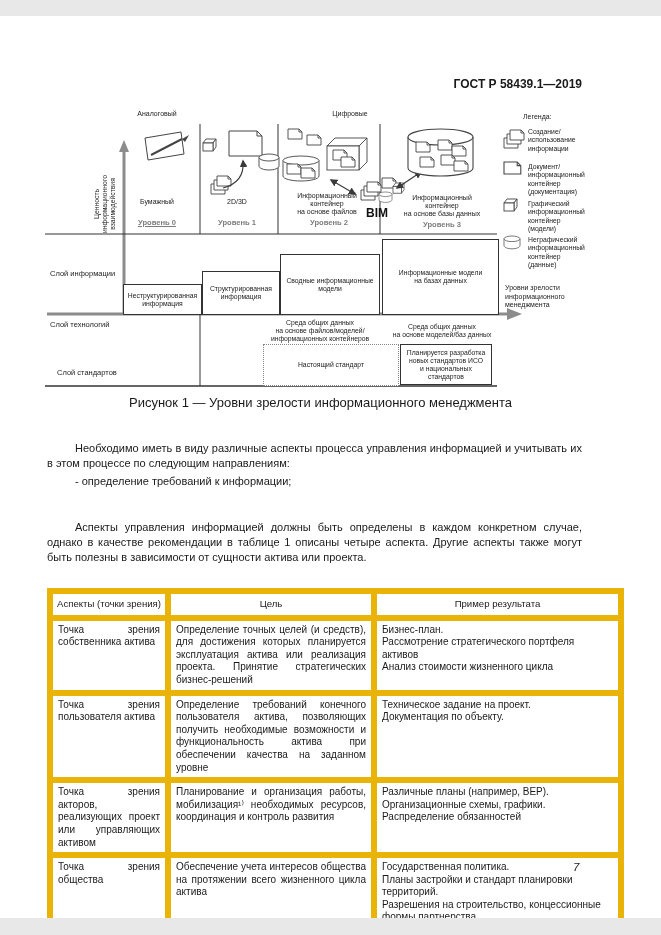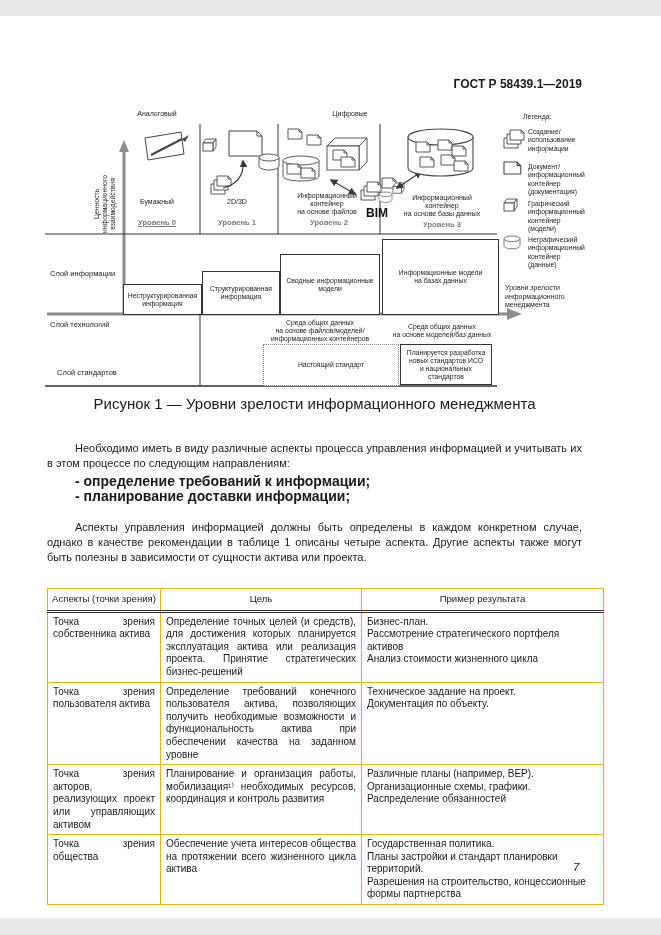--- a/index.html
+++ b/index.html
@@ -18,33 +18,33 @@
   .yaxis{position:absolute;left:0;top:84px;width:120px;font-size:6.8px;line-height:8px;
          text-align:center;transform:rotate(-90deg);white-space:pre-line;color:#222;}
   .xaxis{position:absolute;left:460px;top:176px;font-size:7px;line-height:8.6px;white-space:pre-line;color:#222;}
   .legend-title{position:absolute;left:478px;top:5px;font-size:7px;color:#222;}
   .legend-item{position:absolute;left:483px;font-size:6.8px;line-height:8.3px;white-space:pre-line;color:#222;}
   .fbox{position:absolute;background:#fff;border:1px solid #333;display:flex;align-items:center;
         justify-content:center;text-align:center;font-size:6.8px;line-height:8px;white-space:pre-line;color:#222;}
   .fbox.dotted{border:1px dotted #858585;}
   .tech{position:absolute;font-size:6.8px;line-height:8px;text-align:center;
         transform:translateX(-50%);white-space:pre-line;color:#222;}
-  .fig-caption{position:absolute;left:47px;top:379px;width:535px;text-align:center;font-size:15px;}
+  .fig-caption{position:absolute;left:53px;top:379px;width:535px;text-align:center;font-size:13px;}
   
   .sec-heading{position:absolute;left:47px;top:406px;width:535px;font-size:11px;font-weight:bold;text-indent:28px;}
   .para{position:absolute;left:47px;width:535px;font-size:11px;line-height:15.2px;
         text-align:justify;text-indent:28px;}
   .p1{top:425px;} .p2{top:504px;}
-  .list{position:absolute;left:47px;top:458px;width:535px;font-size:14px;line-height:15.2px;padding-left:28px;box-sizing:border-box;font-weight:bold;}
+  .list{position:absolute;left:47px;top:458px;width:535px;font-size:11px;line-height:15.2px;padding-left:28px;box-sizing:border-box;}
   .tbl-label{position:absolute;left:47px;top:556px;font-size:10.3px;}
   .tbl-label .spaced{letter-spacing:2.5px;margin-right:4px;}
   
   .tbl-wrap{position:absolute;left:47px;top:572px;width:535px;}
   table.aspects{border-collapse:collapse;width:535px;table-layout:fixed;border:1.4px solid #2b2b2b;}
-  table.aspects th,table.aspects td{border:1px solid #eab308;vertical-align:top;
+  table.aspects th,table.aspects td{border:6px solid #eab308;vertical-align:top;
         font-size:10px;line-height:12.6px;padding:3px 5px;}
   table.aspects th{font-weight:normal;font-size:9.6px;text-align:center;
         border-bottom:3px double #2b2b2b;padding:4px 3px;}
   td.cell-aspect{width:106px;text-align:justify;}
   td.cell-goal{width:194px;text-align:justify;}
   td.cell-example{width:235px;white-space:pre-line;}
   .page-num{position:absolute;left:573px;top:845px;font-size:11.5px;font-style:italic;}
 </style>
 </head>
 <body>
@@ -232,21 +232,20 @@
 информационный
 контейнер
 (данные)</div>
   </div>
 
   <div class="fig-caption">Рисунок 1 — Уровни зрелости информационного менеджмента</div>
 
   <div class="para p1">Необходимо иметь в виду различные аспекты процесса управления информацией и учитывать их в этом процессе по следующим направлениям:</div>
   <div class="list">
     <div>- определение требований к информации;</div>
-    <div>- планирование доставки информации;</div>
   </div>
   <div class="para p2">Аспекты управления информацией должны быть определены в каждом конкретном случае, однако в качестве рекомендации в таблице 1 описаны четыре аспекта. Другие аспекты также могут быть полезны в зависимости от сущности актива или проекта.</div>
 
 
   <div class="tbl-wrap">
     <table class="aspects">
       <thead>
         <tr>
           <th style="width:106px;">Аспекты (точки зрения)</th>
           <th style="width:194px;">Цель</th>

